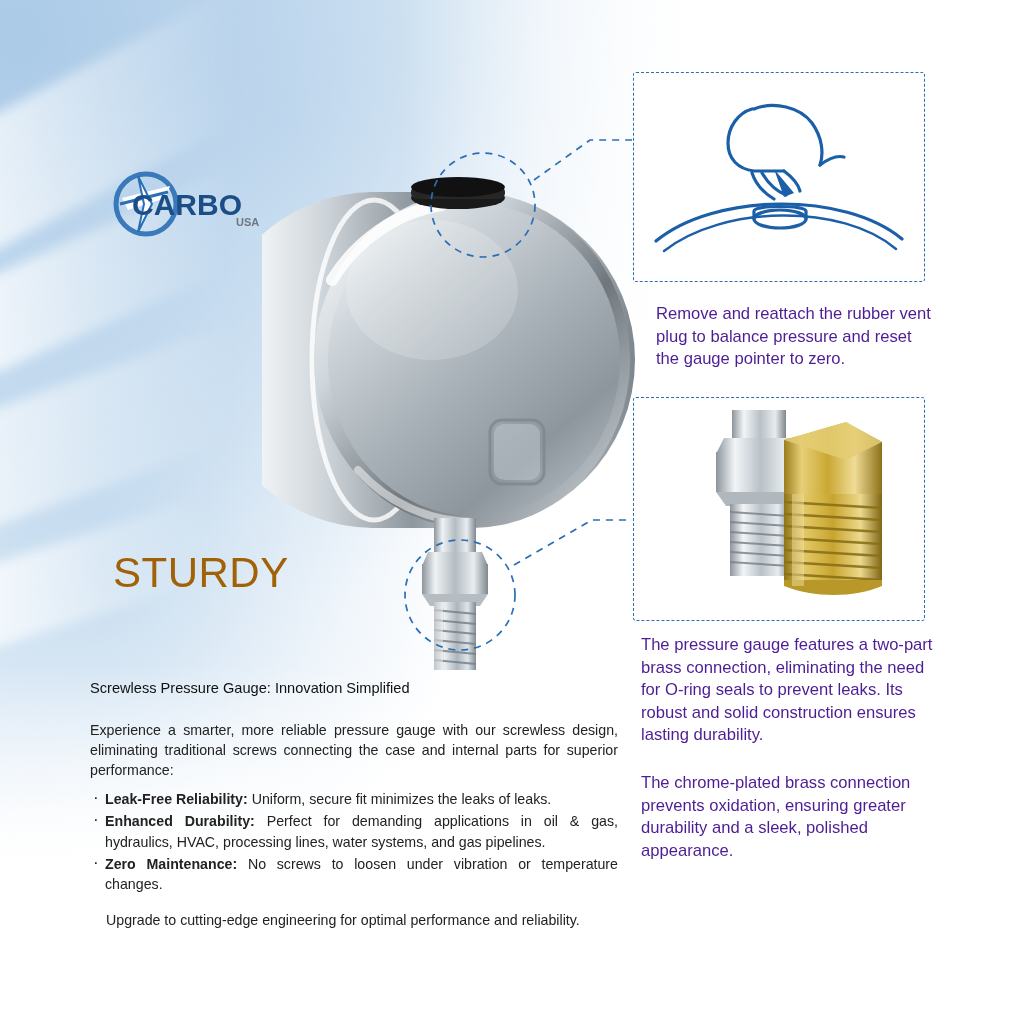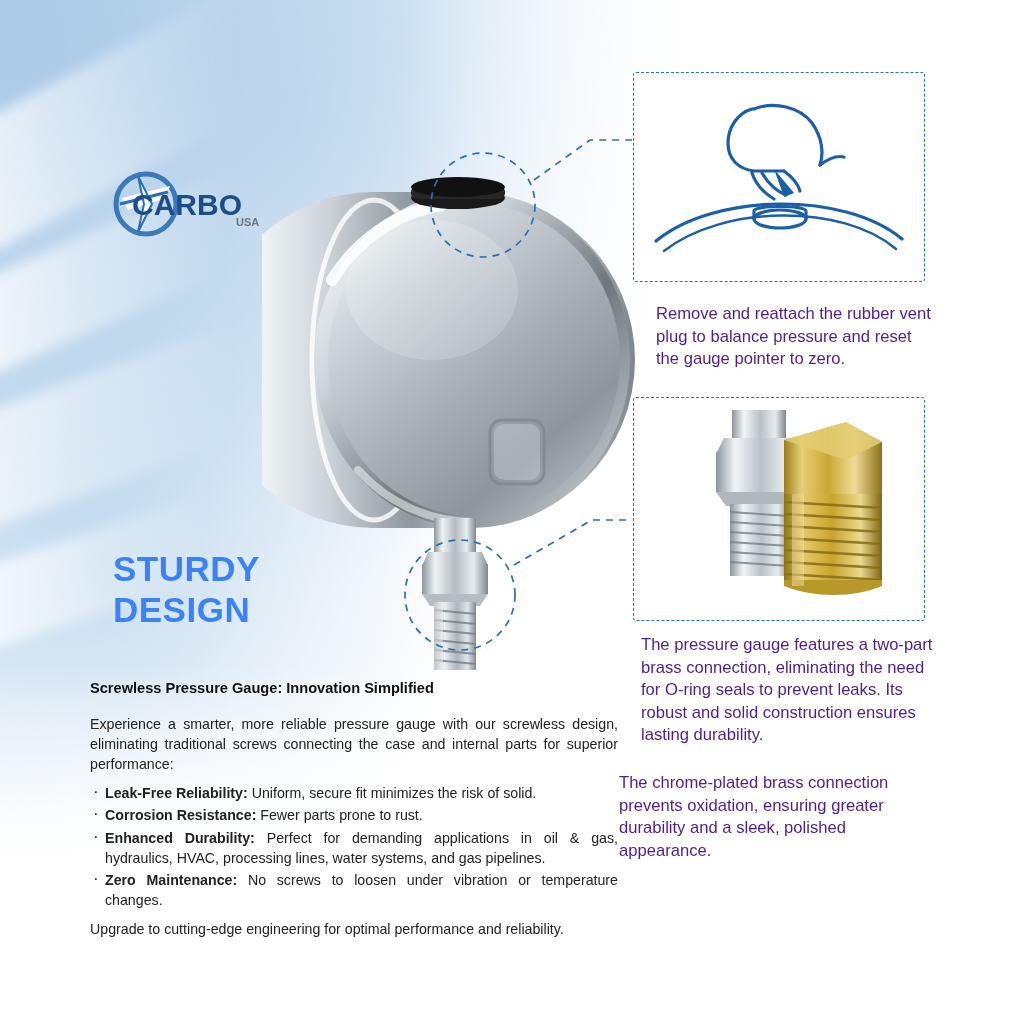--- a/index.html
+++ b/index.html
@@ -69,41 +69,41 @@
     width: 400px;
     height: 520px;
   }
 
   
   .headline {
     position: absolute;
     left: 113px;
     top: 548px;
     width: 300px;
-    color: #3b82f6;
-    font-size: 35px;
-    font-weight: bold;
+    color: #a16207;
+    font-size: 42px;
+    font-weight: normal;
     line-height: 1.18;
     letter-spacing: 0.5px;
   }
 
   
   .left-copy {
     position: absolute;
     left: 90px;
     top: 678px;
     width: 528px;
     color: #222222;
     font-size: 14.2px;
     line-height: 1.42;
   }
   .left-copy .lead-title {
-    font-weight: bold;
+    font-weight: normal;
     font-size: 14.6px;
-    margin: 0 0 15px 0;
+    margin: 0 0 21px 0;
     color: #111111;
   }
   .left-copy .intro {
     margin: 8px 0 9px 0;
     text-align: justify;
   }
   .left-copy ul {
     list-style: none;
     margin: 0 0 9px 0;
     padding: 0;
@@ -117,41 +117,41 @@
   .left-copy li::before {
     content: "\00B7";
     position: absolute;
     left: 3px;
     top: -2px;
     font-size: 17px;
     line-height: 1.3;
     color: #222;
   }
   .left-copy li b { font-weight: bold; }
-  .left-copy .outro { margin: 0; }
+  .left-copy .outro { margin: 16px; }
 
   
   .panel {
     position: absolute;
     border: 1.6px dashed #2a6fb5;
     border-radius: 3px;
     background: #ffffff;
   }
   .panel-vent { left: 633px; top: 72px; width: 290px; height: 208px; }
   .panel-brass { left: 633px; top: 397px; width: 290px; height: 222px; }
 
   .right-text {
     position: absolute;
     color: #4c1d95;
     font-size: 16.6px;
     line-height: 1.36;
   }
   .right-text.t-vent  { left: 656px; top: 303px; width: 282px; }
   .right-text.t-brass { left: 641px; top: 634px; width: 296px; }
-  .right-text.t-chrome{ left: 619px; top: 772px; width: 286px; }
+  .right-text.t-chrome{ left: 641px; top: 772px; width: 286px; }
 
   
   .callouts {
     position: absolute;
     inset: 0;
     pointer-events: none;
   }
 </style>
 </head>
 <body>
@@ -267,29 +267,27 @@
     <g stroke="#2a6fb5" stroke-width="1.7" fill="none" stroke-dasharray="7 6">
       <circle cx="483" cy="205" r="52"></circle>
       <circle cx="460" cy="595" r="55"></circle>
       <path d="M534 180 L590 140 L632 140"></path>
       <path d="M514 565 L592 520 L632 520"></path>
     </g>
   </svg>
 
   <div class="headline">
     <div>STURDY</div>
-    <div>DESIGN</div>
   </div>
 
   <div class="left-copy">
     <p class="lead-title">Screwless Pressure Gauge: Innovation Simplified</p>
     <p class="intro">Experience a smarter, more reliable pressure gauge with our screwless design, eliminating traditional screws connecting the case and internal parts for superior performance:</p>
     <ul>
-      <li><b>Leak-Free Reliability:</b><span> Uniform, secure fit minimizes the risk of solid.</span></li>
-      <li><b>Corrosion Resistance:</b><span> Fewer parts prone to rust.</span></li>
+      <li><b>Leak-Free Reliability:</b><span> Uniform, secure fit minimizes the leaks of leaks.</span></li>
       <li><b>Enhanced Durability:</b><span> Perfect for demanding applications in oil &amp; gas, hydraulics, HVAC, processing lines, water systems, and gas pipelines.</span></li>
       <li><b>Zero Maintenance:</b><span> No screws to loosen under vibration or temperature changes.</span></li>
     </ul>
     <p class="outro">Upgrade to cutting-edge engineering for optimal performance and reliability.</p>
   </div>
 
   <div class="panel panel-vent">
     <svg width="288" height="206" viewBox="0 0 288 206" xmlns="http://www.w3.org/2000/svg">
       <g fill="none" stroke="#1b5fa8" stroke-width="3.2" stroke-linecap="round" stroke-linejoin="round">
 

